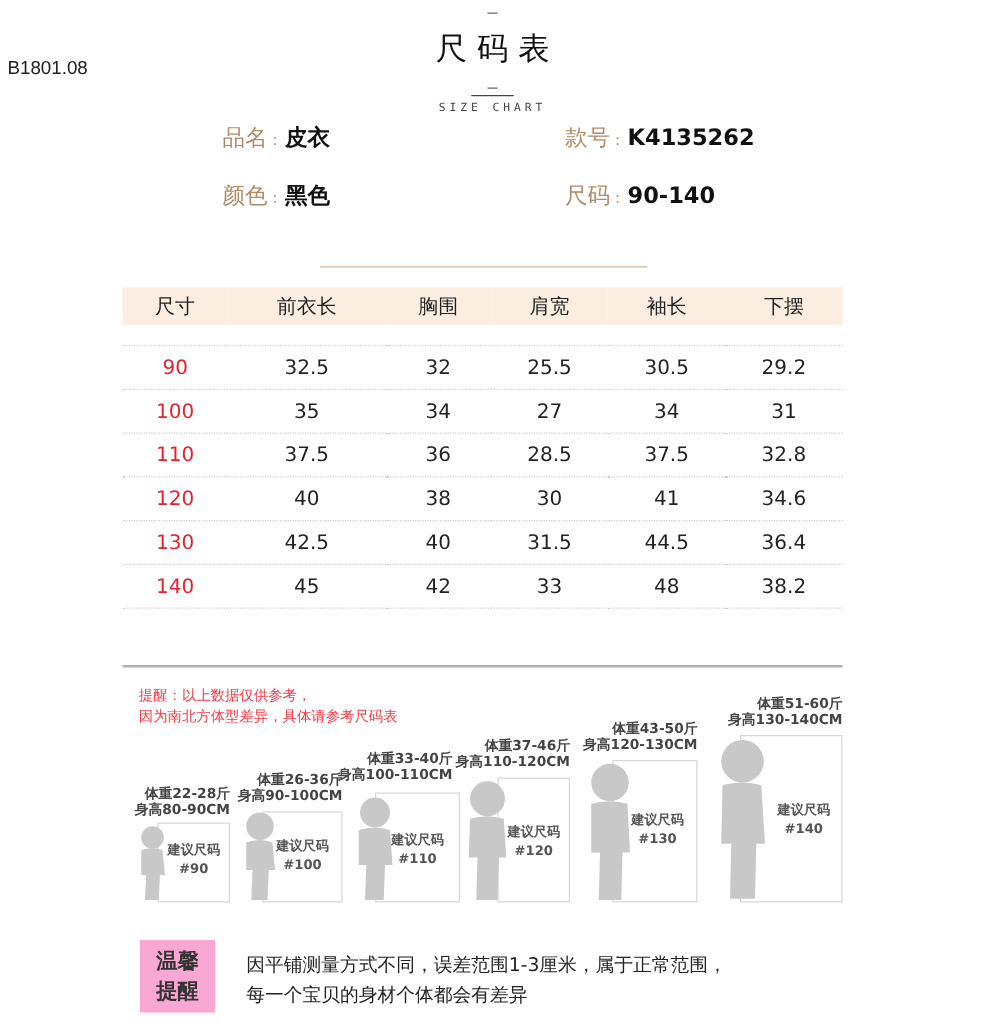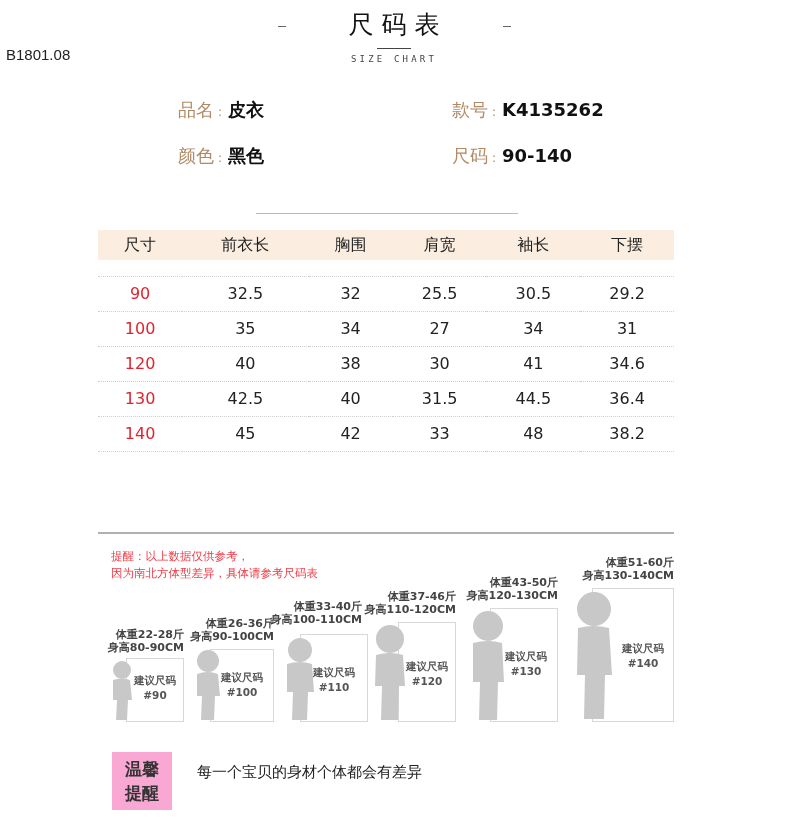--- a/index.html
+++ b/index.html
@@ -2,21 +2,21 @@
 <html><head>
   <meta charset="utf-8">
   <style>
     * { box-sizing: border-box; margin: 0; padding: 0; }
     html, body { width: 788px; height: 821px; background: #ffffff; overflow: hidden; }
     body { position: relative; font-family: "DejaVu Sans", "Liberation Sans", sans-serif; color: #222; }
 
     .code { position: absolute; left: 6px; top: 6px; font-size: 15px; color: #222; font-family: "Liberation Sans", "DejaVu Sans", sans-serif; margin-top: 40px; }
 
     .title-wrap { position: absolute; left: 0; top: 8px; width: 788px; text-align: center; }
-    .title-row { display: flex; justify-content: center; align-items: center; gap: 13px; }
+    .title-row { display: flex; justify-content: center; align-items: center; gap: 13px; flex-direction: column; }
     .dash { display: inline-block; width: 8px; height: 1px; background: #666; margin: 0 42px; position: relative; top: 2px; }
     .title { font-size: 25px; letter-spacing: 8px; color: #111; padding-left: 8px; font-family: "DejaVu Serif", serif; }
     .title-underline { width: 34px; height: 1px; background: #444; margin: 7px auto 5px auto; }
     .subtitle { font-size: 9px; letter-spacing: 3.2px; color: #444; font-family: "DejaVu Sans Mono", monospace; }
 
     .info { position: absolute; font-size: 18px; display: flex; align-items: baseline; }
     .info .lbl { color: #b08a64; }
     .info .colon { color: #b08a64; margin: 0 6px 0 4px; font-size: 12px; }
     .info .val { color: #111; font-weight: bold; }
 
@@ -104,20 +104,28 @@
     </tr>
     <tr>
       <td class="sz">100</td>
       <td>35</td>
       <td>34</td>
       <td>27</td>
       <td>34</td>
       <td>31</td>
     </tr>
     <tr>
+      <td class="sz">110</td>
+      <td>37.5</td>
+      <td>36</td>
+      <td>28.5</td>
+      <td>37.5</td>
+      <td>32.8</td>
+    </tr>
+    <tr>
       <td class="sz">120</td>
       <td>40</td>
       <td>38</td>
       <td>30</td>
       <td>41</td>
       <td>34.6</td>
     </tr>
     <tr>
       <td class="sz">130</td>
       <td>42.5</td>
@@ -244,14 +252,15 @@
     <circle cx="22" cy="18" r="17" fill="#c8c8c8"></circle>
     <path d="M6 37 Q22 33 37 37 L40 84 L33 84 L32 128 L12 128 L13 84 L5 84 Z" fill="#c8c8c8"></path>
   </svg>
 </div>
 
 <div class="warm">
   <div>温馨</div>
   <div>提醒</div>
 </div>
 <div class="warm-text">
+  <div>因平铺测量方式不同，误差范围1-3厘米，属于正常范围，</div>
   <div>每一个宝贝的身材个体都会有差异</div>
 </div>
 
 </body></html>

